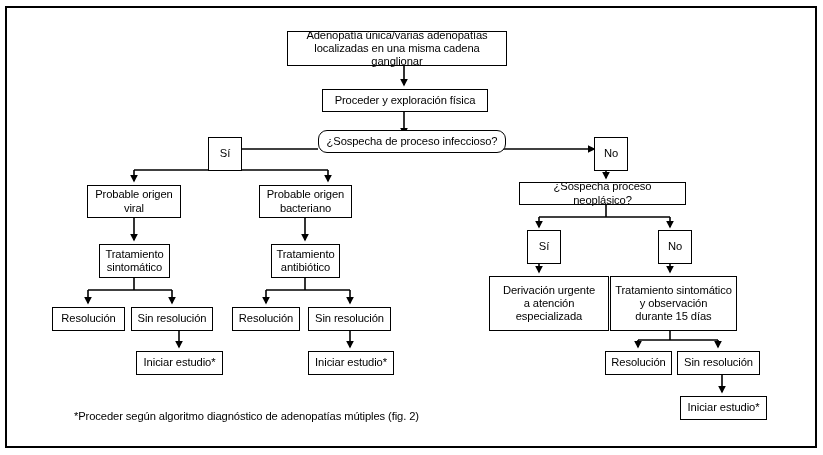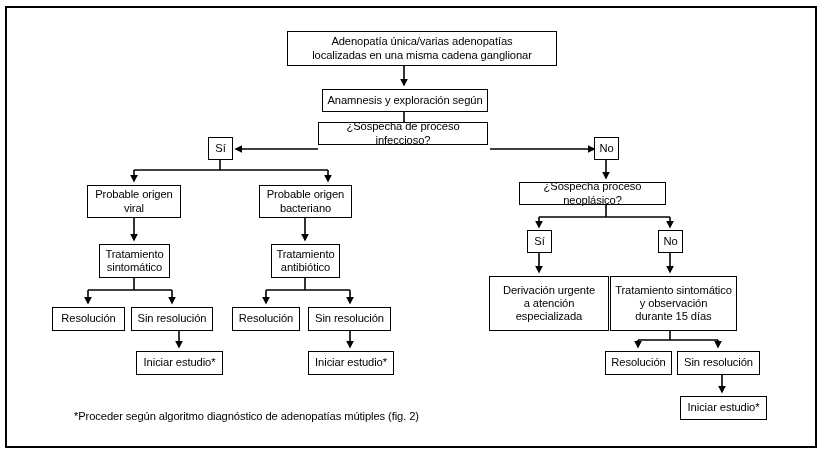--- a/index.html
+++ b/index.html
@@ -43,21 +43,21 @@
     text-align: center;
     font-size: 11.2px;
     line-height: 13.2px;
     color: #000000;
     letter-spacing: -0.1px;
     padding: 1px 3px;
     white-space: pre-line;
   }
   .node.tiny {
     font-size: 11.2px;
-    padding: 10px;
+    padding: 16px;
   }
   .footnote {
     position: absolute;
     font-size: 11.2px;
     color: #000000;
     letter-spacing: -0.1px;
     white-space: nowrap;
   }
 </style>
 </head>
@@ -119,26 +119,26 @@
 
       <path d="M 670 331 L 670 340"></path>
       <path d="M 638 340 L 718 340"></path>
       <path d="M 638 340 L 638 347" marker-end="url(#arrow)"></path>
       <path d="M 718 340 L 718 347" marker-end="url(#arrow)"></path>
 
       <path d="M 722 375 L 722 392" marker-end="url(#arrow)"></path>
     </g>
   </svg>
 
-  <div class="node" style="left:287px; top:31px; width:270px; height:35px;">Adenopatía única/varias adenopatías
+  <div class="node" style="left:287px; top:31px; width:220px; height:35px;">Adenopatía única/varias adenopatías
 localizadas en una misma cadena ganglionar</div>
 
-  <div class="node" style="left:322px; top:89px; width:166px; height:23px;">Anamnesis y exploración según</div>
+  <div class="node" style="left:322px; top:89px; width:166px; height:23px;">Proceder y exploración física</div>
 
-  <div class="node" style="left:318px; top:122px; width:170px; height:23px;">¿Sospecha de proceso infeccioso?</div>
+  <div class="node" style="left:318px; top:130px; width:188px; height:23px;border-radius:9px;">¿Sospecha de proceso infeccioso?</div>
 
   <div class="node tiny" style="left:208px; top:137px; width:25px; height:23px;">Sí</div>
 
   <div class="node tiny" style="left:594px; top:137px; width:25px; height:23px;">No</div>
 
   <div class="node" style="left:87px; top:185px; width:94px; height:33px;">Probable origen
 viral</div>
 
   <div class="node" style="left:259px; top:185px; width:93px; height:33px;">Probable origen
 bacteriano</div>
@@ -154,21 +154,21 @@
   <div class="node" style="left:131px; top:307px; width:82px; height:24px;">Sin resolución</div>
 
   <div class="node" style="left:136px; top:351px; width:87px; height:24px;">Iniciar estudio*</div>
 
   <div class="node" style="left:232px; top:307px; width:68px; height:24px;">Resolución</div>
 
   <div class="node" style="left:308px; top:307px; width:83px; height:24px;">Sin resolución</div>
 
   <div class="node" style="left:308px; top:351px; width:86px; height:24px;">Iniciar estudio*</div>
 
-  <div class="node" style="left:519px; top:182px; width:147px; height:23px;">¿Sospecha proceso neoplásico?</div>
+  <div class="node" style="left:519px; top:182px; width:167px; height:23px;">¿Sospecha proceso neoplásico?</div>
 
   <div class="node tiny" style="left:527px; top:230px; width:25px; height:23px;">Sí</div>
 
   <div class="node tiny" style="left:658px; top:230px; width:25px; height:23px;">No</div>
 
   <div class="node" style="left:489px; top:276px; width:120px; height:55px;">Derivación urgente
 a atención
 especializada</div>
 
   <div class="node" style="left:610px; top:276px; width:127px; height:55px;">Tratamiento sintomático

